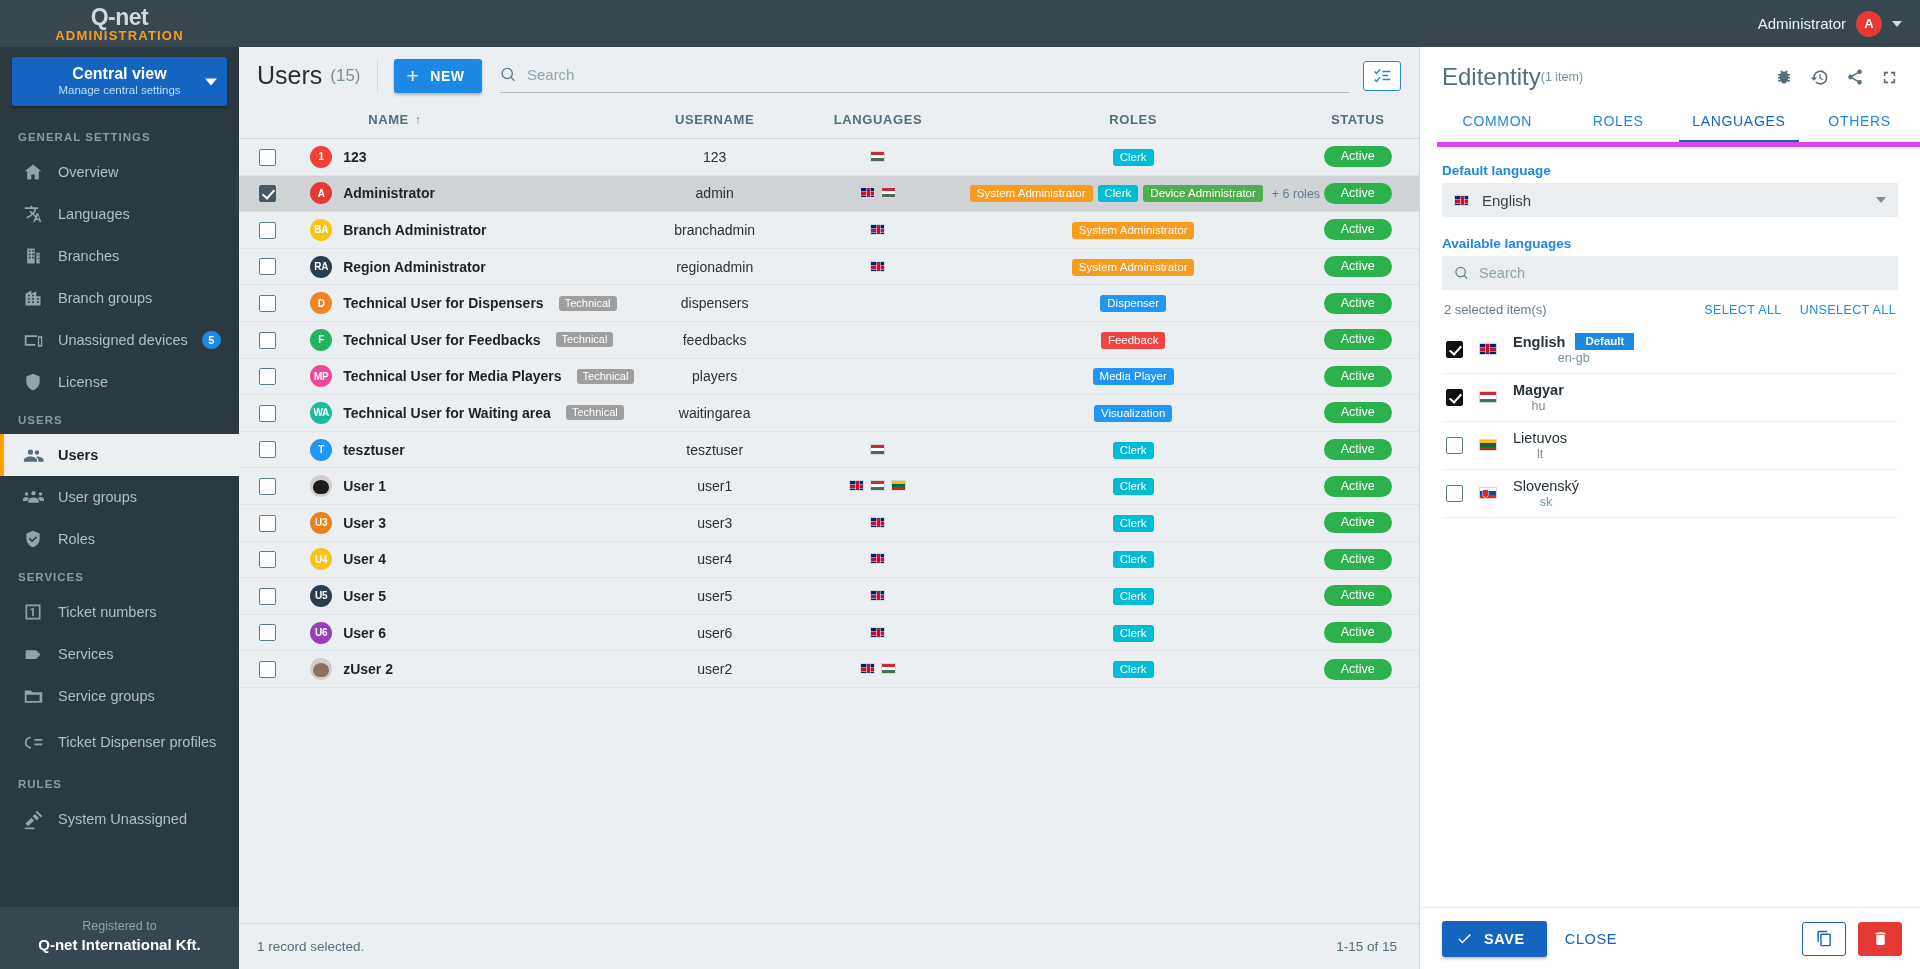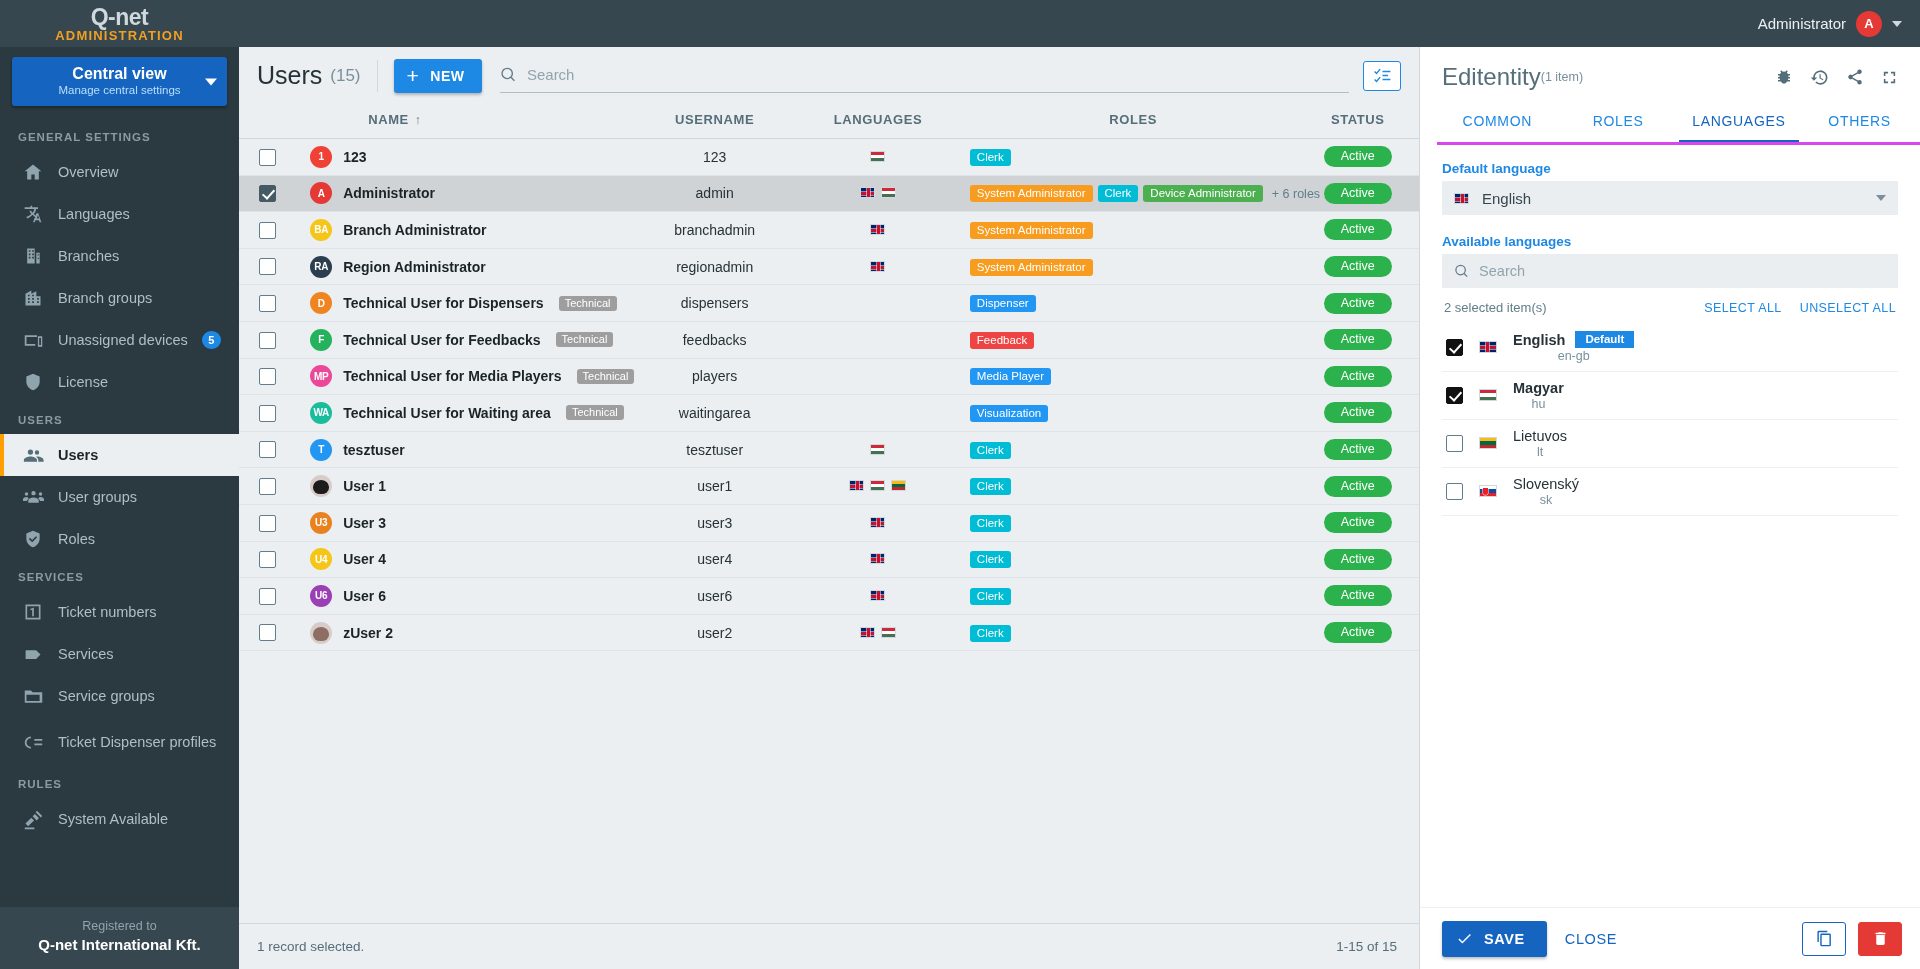--- a/index.html
+++ b/index.html
@@ -184,21 +184,21 @@
   .flag-gb::before {
     content:""; position: absolute; left: 0; right: 0; top: 4px; height: 3px; background: #c8102e;
     box-shadow: 0 0 0 0.5px #fff;
   }
   .flag-gb::after {
     content:""; position: absolute; top: 0; bottom: 0; left: 6px; width: 3px; background: #c8102e;
     box-shadow: 0 0 0 0.5px #fff;
   }
   .flag-sk { position: relative; background: linear-gradient(to bottom, #fff 33.3%, #0b4ea2 33.3%, #0b4ea2 66.6%, #ee1c25 66.6%); }
   .flag-sk::after { content:""; position:absolute; left:3px; top:2px; width:5px; height:7px; background:#ee1c25; border-radius: 0 0 3px 3px; box-shadow: 0 0 0 0.5px #fff;}
-  .roles-cell { }
+  .roles-cell { text-align: center; }
   .roles-inner { display: inline-flex; gap: 5px; align-items: center; flex-wrap: nowrap; justify-content: center; }
   .role {
     color: #fff; font-size: 11.5px; border-radius: 3px; padding: 2px 7px 3px 7px;
     white-space: nowrap; font-weight: normal;
   }
   .more-roles { color: #607d8b; font-size: 12.5px; margin-left: 4px; white-space: nowrap; }
   .status-cell { text-align: center; }
   .status-pill {
     display: inline-block; background: #2bb24c; color: #fff; font-size: 12.5px;
     border-radius: 11px; padding: 3px 17px 4px 17px;
@@ -215,21 +215,21 @@
     background: #fff; border-left: 1px solid #cfd8dc; display: flex; flex-direction: column;
   }
   .panel-head {
     display: flex; align-items: center; padding: 16px 22px 2px 22px; 
   }
   .panel-title { font-size: 24px; color: #546e7a; }
   .panel-sub { font-size: 12.5px; color: #78909c; }
   .panel-icons { margin-left: auto; display: flex; gap: 17px; align-items: center; }
   .panel-icons .pi { cursor: pointer; display: flex; align-items: center; }
   .panel-icons .pi svg { fill: #546e7a; }
-  .tabs { display: flex; border-bottom: 3px solid #d946ef; padding: 10px 0 0 0; margin-left: 17px; }
+  .tabs { display: flex; border-bottom: 5px solid #d946ef; padding: 10px 0 0 0; margin-left: 17px; }
   .tab {
     flex: 1; text-align: center; font-size: 14px; color: #1e88e5; letter-spacing: .7px;
     padding: 10px 0 11px 0; cursor: pointer;
   }
   .tab.active { color: #1565c0; border-bottom: 2.5px solid #1565c0; font-weight: normal; }
   .panel-body { flex: 1; padding: 16px 22px 0 22px; overflow: hidden; }
   .field-label { color: #1e88e5; font-size: 13.5px; font-weight: bold; margin-bottom: 5px; }
   .select-box {
     background: #ebeef0; height: 34px; display: flex; align-items: center; gap: 13px;
     padding: 0 12px; cursor: pointer; position: relative; margin-bottom: 19px;
@@ -424,21 +424,21 @@
           </span>
           <span class="nav-label">Ticket Dispenser profiles</span>
         </div>
         <div class="nav-section">RULES</div>
         <div class="nav-item">
           <span class="ico">
             <svg width="21" height="21" viewBox="0 0 24 24">
               <path d="M2.8 16.6 9.5 9.9l3.1 3.1-6.7 6.7-3.1-3.1zM11 8.4 13.6 5.8l4.6 4.6-2.6 2.6L11 8.4zM14.4 3.6 16 2l6 6-1.6 1.6-6-6zM2 21h11v2H2v-2z"></path>
             </svg>
           </span>
-          <span class="nav-label">System Available</span>
+          <span class="nav-label">System Unassigned</span>
         </div>
       </div>
     <div class="registered">
       <div class="r1">Registered to</div>
       <div class="r2">Q-net International Kft.</div>
     </div>
   </div>
 
   <div class="topbar">
     <span class="topbar-user">Administrator</span>
@@ -684,20 +684,37 @@
             </tr>
             <tr>
               <td><span class="chk"></span></td>
               <td>
                 <span class="namecell">
                   <span class="avatar" style="background:#f5c518">U4</span>
                   <span class="uname">User 4</span>
                 </span>
               </td>
               <td class="username-cell">user4</td>
+              <td class="lang-cell"><span class="flags">
+                  <span class="flag flag-gb"></span>
+                </span></td>
+              <td class="roles-cell"><span class="roles-inner">
+                  <span class="role" style="background:#00bcd4">Clerk</span>
+                </span></td>
+              <td class="status-cell"><span class="status-pill">Active</span></td>
+            </tr>
+            <tr>
+              <td><span class="chk"></span></td>
+              <td>
+                <span class="namecell">
+                  <span class="avatar" style="background:#2b3d4f">U5</span>
+                  <span class="uname">User 5</span>
+                </span>
+              </td>
+              <td class="username-cell">user5</td>
               <td class="lang-cell"><span class="flags">
                   <span class="flag flag-gb"></span>
                 </span></td>
               <td class="roles-cell"><span class="roles-inner">
                   <span class="role" style="background:#00bcd4">Clerk</span>
                 </span></td>
               <td class="status-cell"><span class="status-pill">Active</span></td>
             </tr>
             <tr>
               <td><span class="chk"></span></td>

